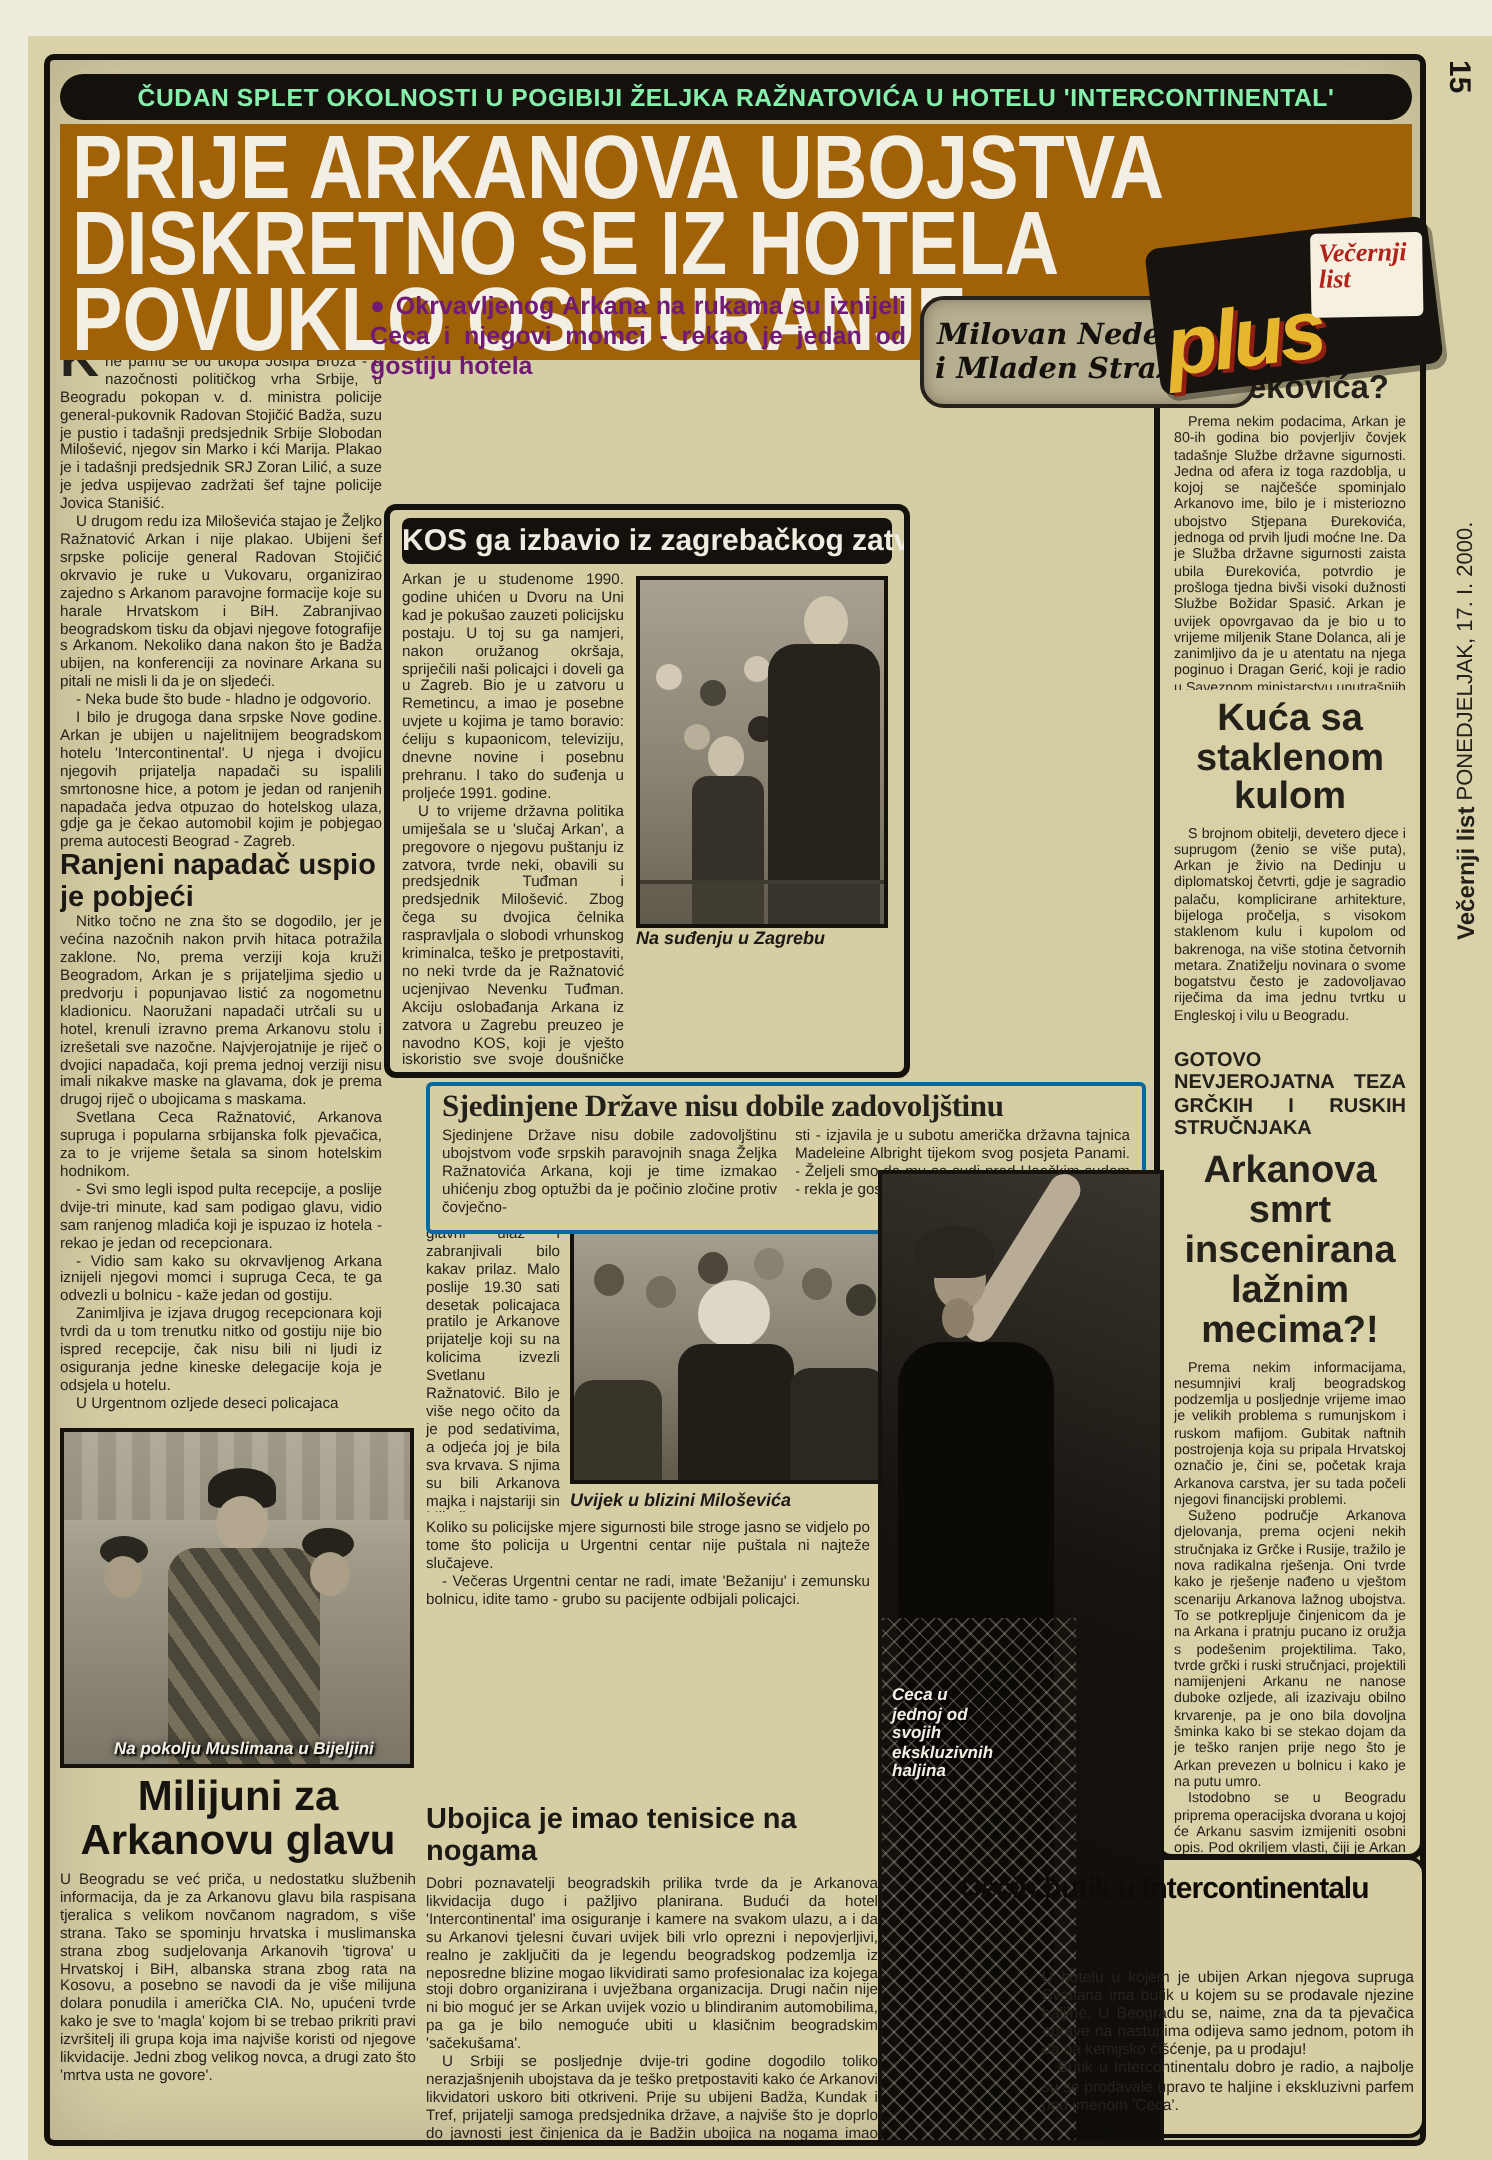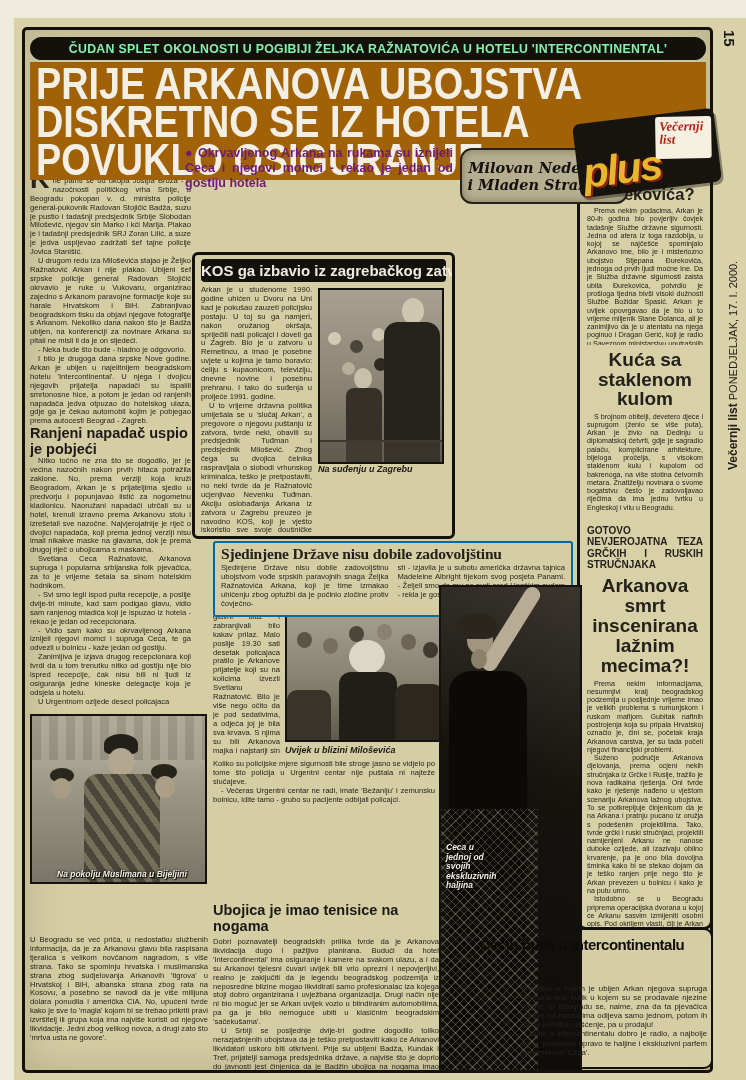--- a/index.html
+++ b/index.html
@@ -243,20 +243,21 @@
     <div class="blob" style="left:72px;top:18px;width:34px;height:20px;background:#232019;border-radius:50% 50% 20% 20%;"></div>
     <div class="blob" style="left:76px;top:32px;width:26px;height:28px;background:#b3a document;background:#b3a78f;"></div>
     <div style="position:absolute;left:52px;top:58px;width:76px;height:110px;background:#4a463a;border-radius:14px 14px 0 0;"></div>
     <div style="position:absolute;left:52px;top:58px;width:76px;height:110px;background:repeating-linear-gradient(55deg,rgba(160,150,120,.5) 0 6px,transparent 6px 13px);border-radius:14px 14px 0 0;"></div>
     <div class="blob" style="left:18px;top:52px;width:24px;height:15px;background:#2a271f;"></div>
     <div class="blob" style="left:20px;top:62px;width:19px;height:21px;background:#a89c85;"></div>
     <div class="blob" style="right:28px;top:48px;width:26px;height:16px;background:#26231b;"></div>
     <div class="blob" style="right:30px;top:60px;width:20px;height:22px;background:#ab9f88;"></div>
     <div class="ov-caption" style="left:5px;bottom:3px;right:4px;margin-left:20px;">Na pokolju Muslimana u Bijeljini</div>
   </div>
+  <div class="mj-head">Milijuni za Arkanovu glavu</div>
   <div class="mj-text btext">
     <p class="ni">U Beogradu se već priča, u nedostatku službenih informacija, da je za Arkanovu glavu bila raspisana tjeralica s velikom novčanom nagradom, s više strana. Tako se spominju hrvatska i muslimanska strana zbog sudjelovanja Arkanovih 'tigrova' u Hrvatskoj i BiH, albanska strana zbog rata na Kosovu, a posebno se navodi da je više milijuna dolara ponudila i američka CIA. No, upućeni tvrde kako je sve to 'magla' kojom bi se trebao prikriti pravi izvršitelj ili grupa koja ima najviše koristi od njegove likvidacije. Jedni zbog velikog novca, a drugi zato što 'mrtva usta ne govore'.</p>
   </div>
 
   <div class="cb-box"></div>
   <div class="cb-head">Cecin butik u Intercontinentalu</div>
   <div class="cb-text btext">
     <p class="ni">U hotelu u kojem je ubijen Arkan njegova supruga Svetlana ima butik u kojem su se prodavale njezine haljine. U Beogradu se, naime, zna da ta pjevačica oprave na nastupima odijeva samo jednom, potom ih da na kemijsko čišćenje, pa u prodaju!</p>
     <p>Butik u Intercontinentalu dobro je radio, a najbolje su se prodavale upravo te haljine i ekskluzivni parfem pod imenom 'Ceca'.</p>
   </div>

